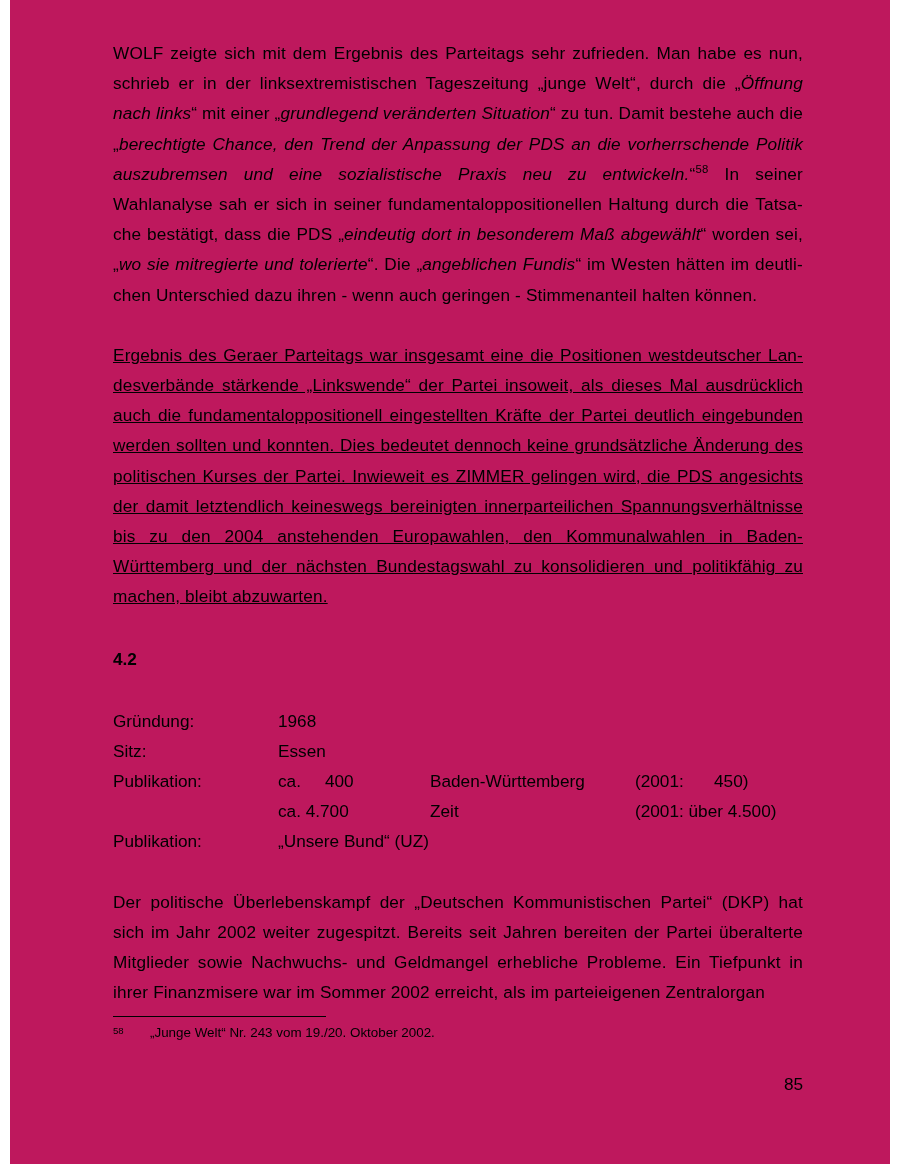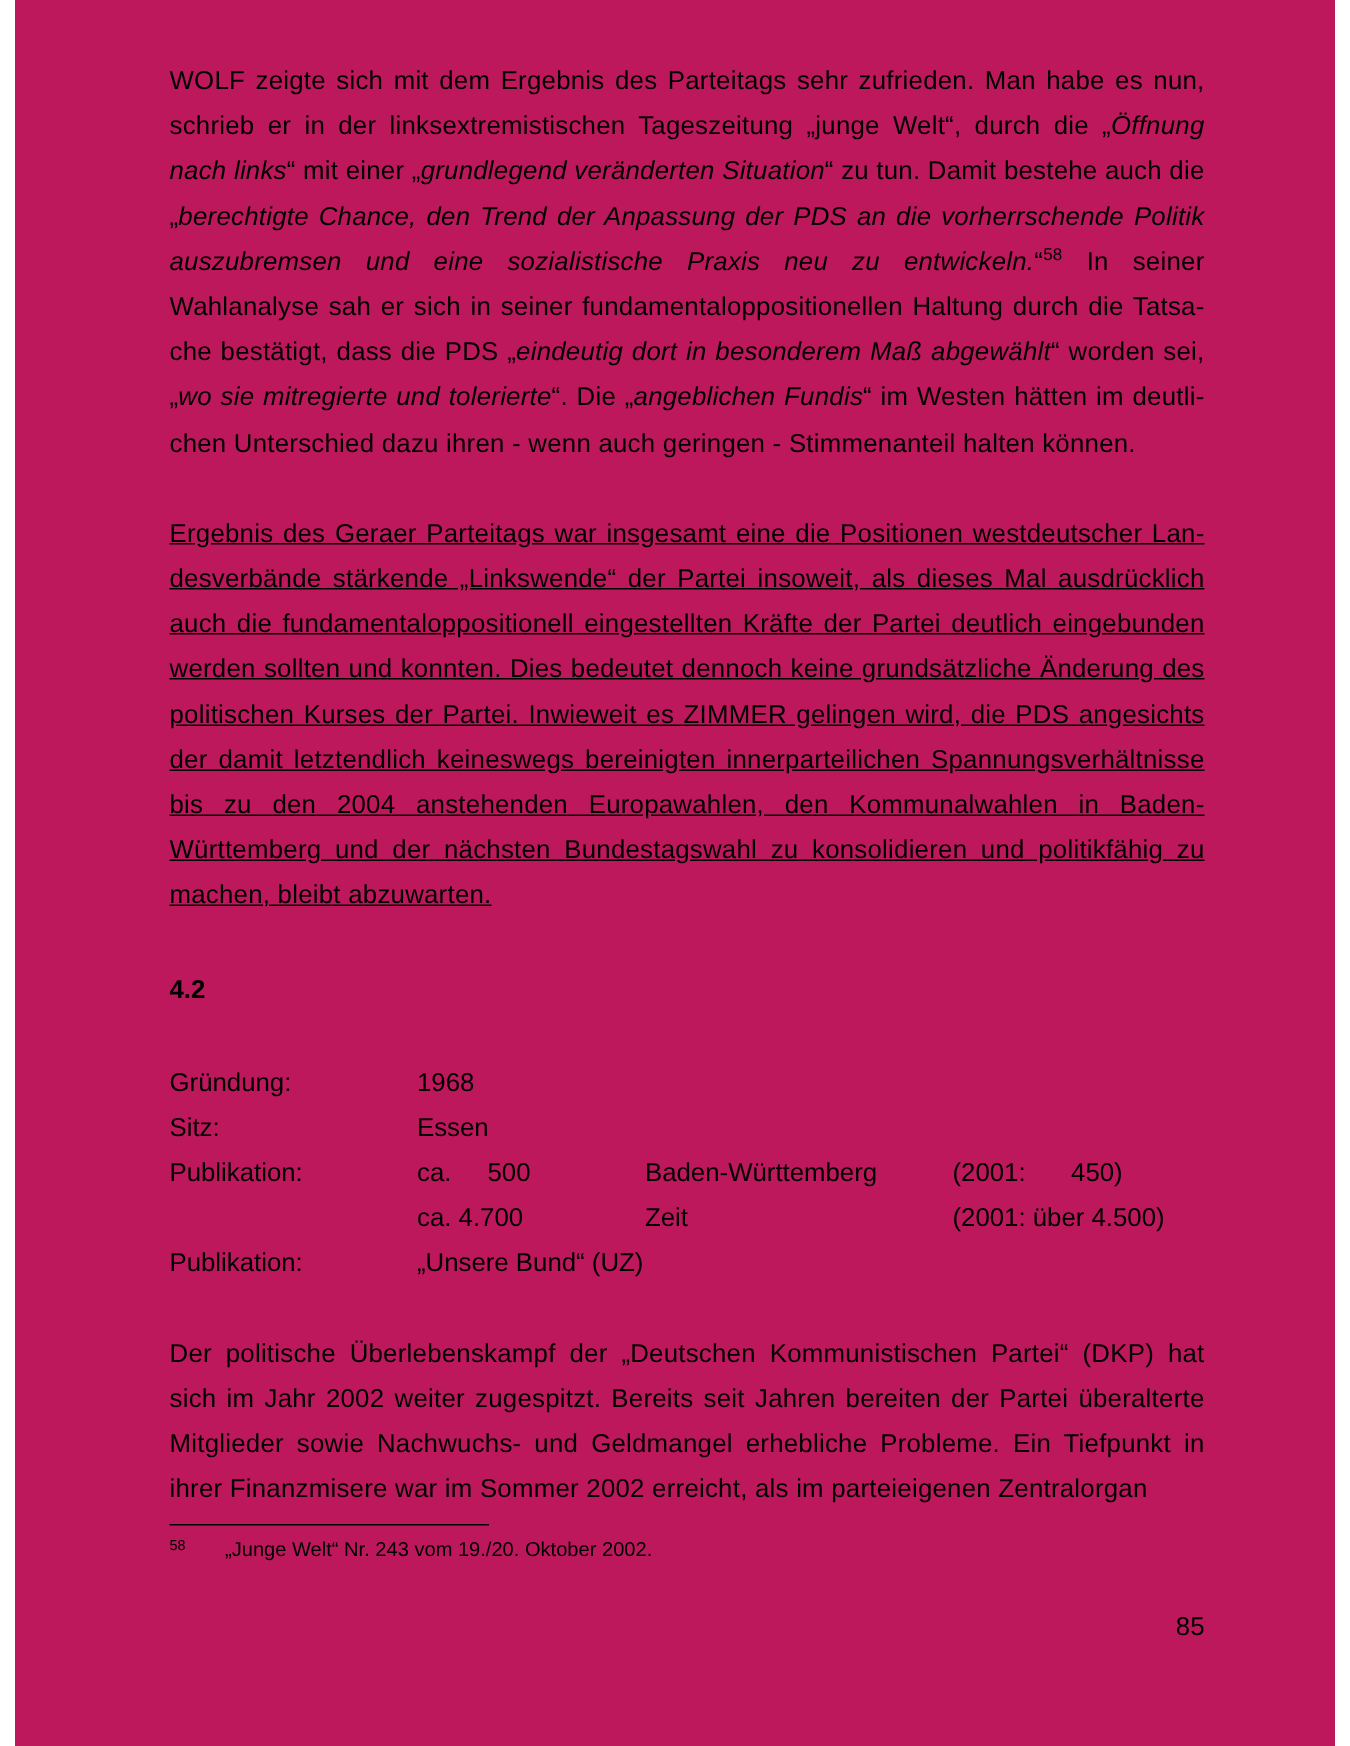--- a/index.html
+++ b/index.html
@@ -169,21 +169,21 @@
           <tr>
             <td>Sitz:</td>
             <td>Essen</td>
             <td></td>
             <td></td>
             <td></td>
           </tr>
           <tr>
             <td>Publikation:</td>
             <td>ca.</td>
-            <td>500</td>
+            <td>400</td>
             <td>Baden-Württemberg</td>
             <td><span>(2001:</span><span class="num-right">450)</span></td>
           </tr>
           <tr>
             <td></td>
             <td>ca. 4.700</td>
             <td></td>
             <td>Zeit</td>
             <td>(2001: über 4.500)</td>
           </tr>

